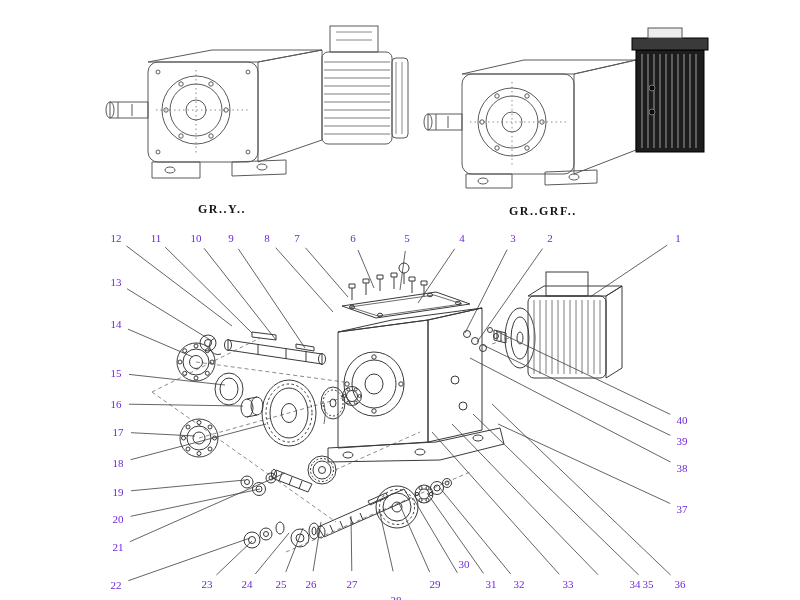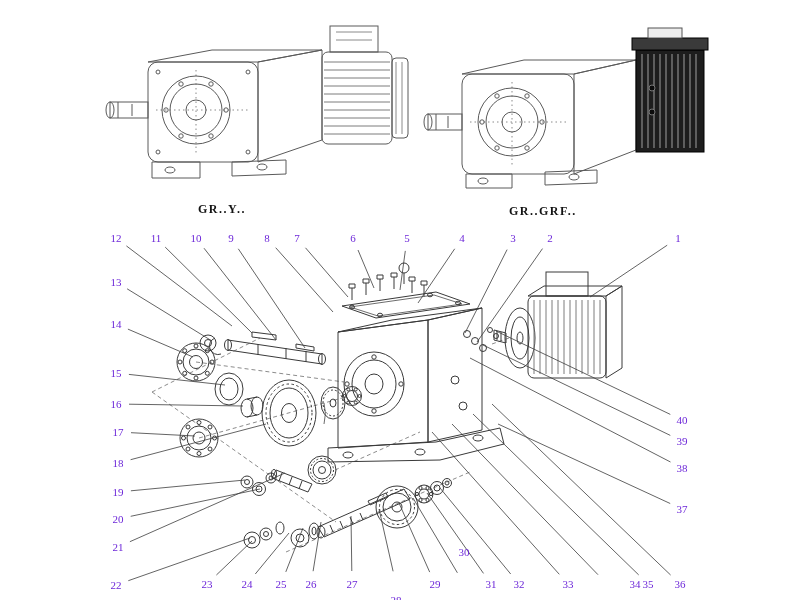--- a/index.html
+++ b/index.html
@@ -362,21 +362,21 @@
       <div class="callout" style="left: 118px; top: 519px;">20</div>
       <div class="callout" style="left: 118px; top: 547px;">21</div>
       <div class="callout" style="left: 116px; top: 585px;">22</div>
       <div class="callout" style="left: 207px; top: 584px;">23</div>
       <div class="callout" style="left: 247px; top: 584px;">24</div>
       <div class="callout" style="left: 281px; top: 584px;">25</div>
       <div class="callout" style="left: 311px; top: 584px;">26</div>
       <div class="callout" style="left: 352px; top: 584px;">27</div>
       <div class="callout" style="left: 396px; top: 584px; margin-top: 16px;">28</div>
       <div class="callout" style="left: 435px; top: 584px;">29</div>
-      <div class="callout" style="left: 464px; top: 552px;">30</div>
+      <div class="callout" style="left: 464px; top: 564px;">30</div>
       <div class="callout" style="left: 491px; top: 584px;">31</div>
       <div class="callout" style="left: 519px; top: 584px;">32</div>
       <div class="callout" style="left: 568px; top: 584px;">33</div>
       <div class="callout" style="left: 607px; top: 584px; margin-left: 28px;">34</div>
       <div class="callout" style="left: 648px; top: 584px;">35</div>
       <div class="callout" style="left: 680px; top: 584px;">36</div>
       <div class="callout" style="left: 682px; top: 509px;">37</div>
       <div class="callout" style="left: 682px; top: 468px;">38</div>
       <div class="callout" style="left: 682px; top: 441px;">39</div>
       <div class="callout" style="left: 682px; top: 420px;">40</div>

